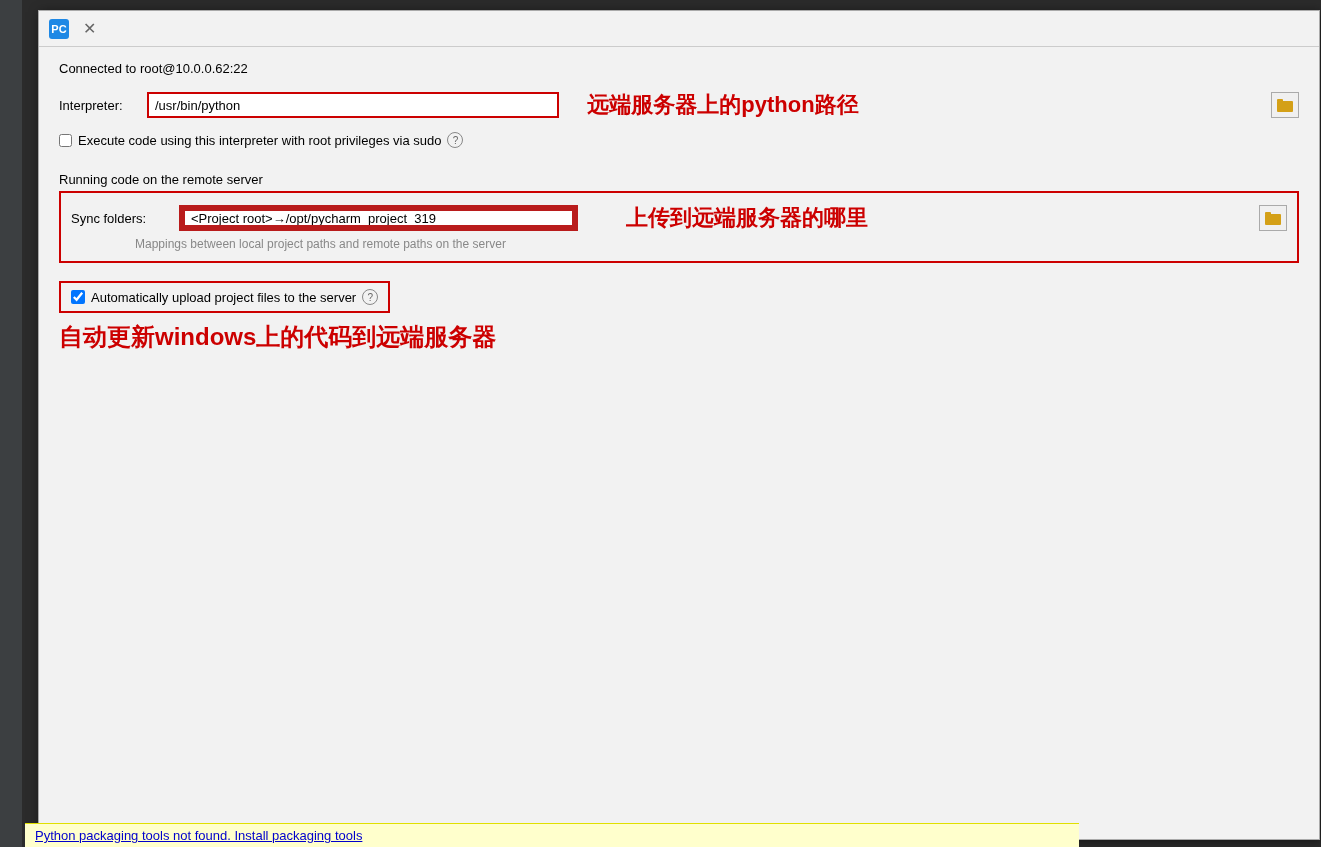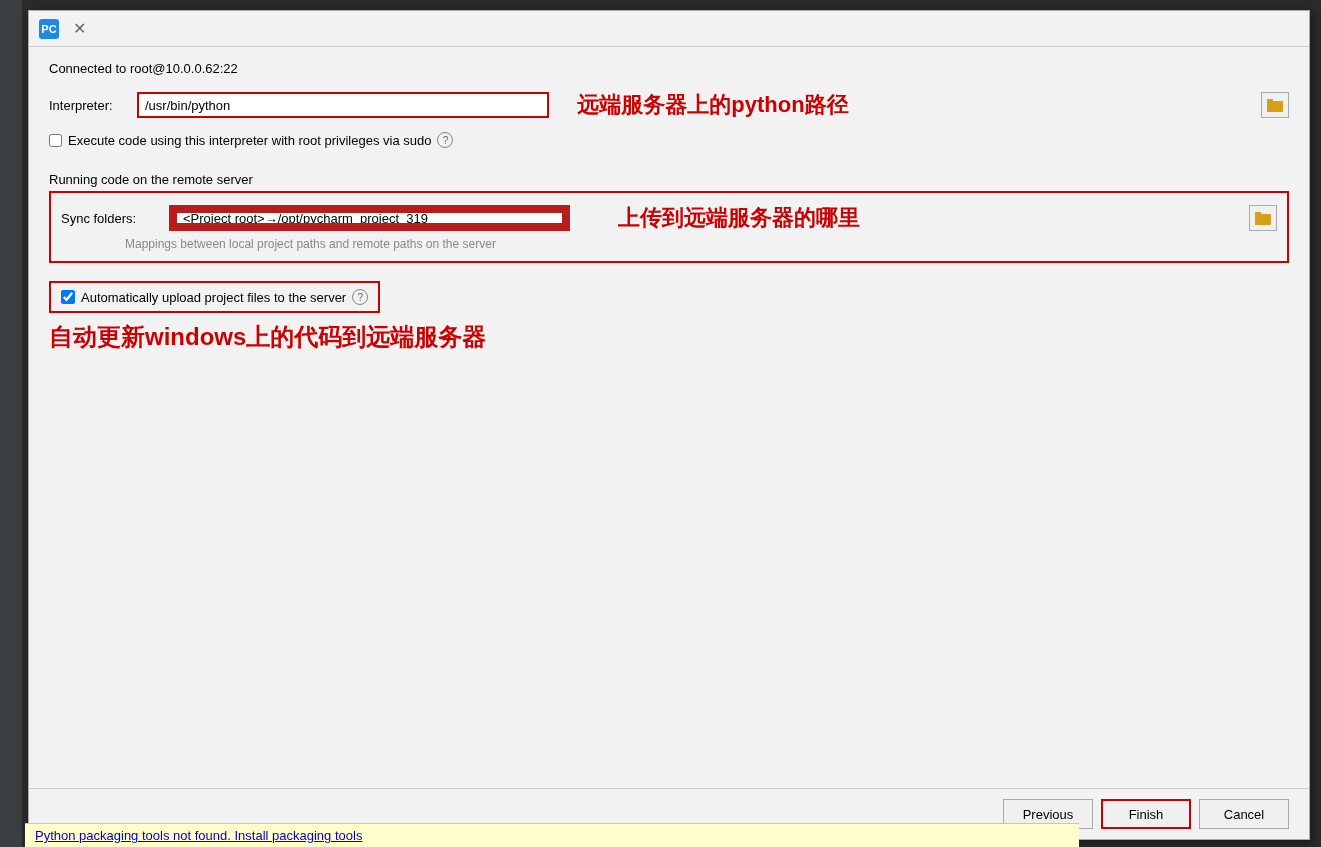--- a/index.html
+++ b/index.html
@@ -27,21 +27,21 @@
       top: 0; left: 0;
       width: 22px;
       height: 847px;
       background: #3c3f41;
     }
 
     
     .dialog {
       position: absolute;
       top: 10px;
-      left: 28px;
+      left: 38px;
       width: 1282px;
       height: 830px;
       background: #f2f2f2;
       border: 1px solid #aaa;
       box-shadow: 2px 2px 10px rgba(0,0,0,0.5);
       display: flex;
       flex-direction: column;
     }
 
     .dialog-titlebar {
@@ -190,21 +190,21 @@
 
     .sync-label {
       font-size: 13px;
       color: #000;
       min-width: 100px;
     }
 
     .sync-input {
       flex: 1;
       height: 26px;
-      border: 8px solid #b91c1c;
+      border: 6px solid #b91c1c;
       background: white;
       padding: 2px 6px;
       font-size: 13px;
       color: #000;
       outline: none;
     }
 
     .mappings-hint {
       font-size: 12px;
       color: #888;
@@ -337,22 +337,17 @@
         <input type="checkbox" checked="" style="">
         <span class="checkbox-label">Automatically upload project files to the server</span>
         <span class="help-icon">?</span>
       </div>
       <div class="annotation-text-3">自动更新windows上的代码到远端服务器</div>
     </div>
 
     <div class="spacer"></div>
   </div>
 
-  <div class="dialog-footer">
-    <button class="footer-btn">Previous</button>
-    <button class="footer-btn highlighted">Finish</button>
-    <button class="footer-btn">Cancel</button>
-  </div>
 </div>
 
 <div class="bottom-warning">
   <span>Python packaging tools not found. Install packaging tools</span>
 </div>
 
 </body></html>

